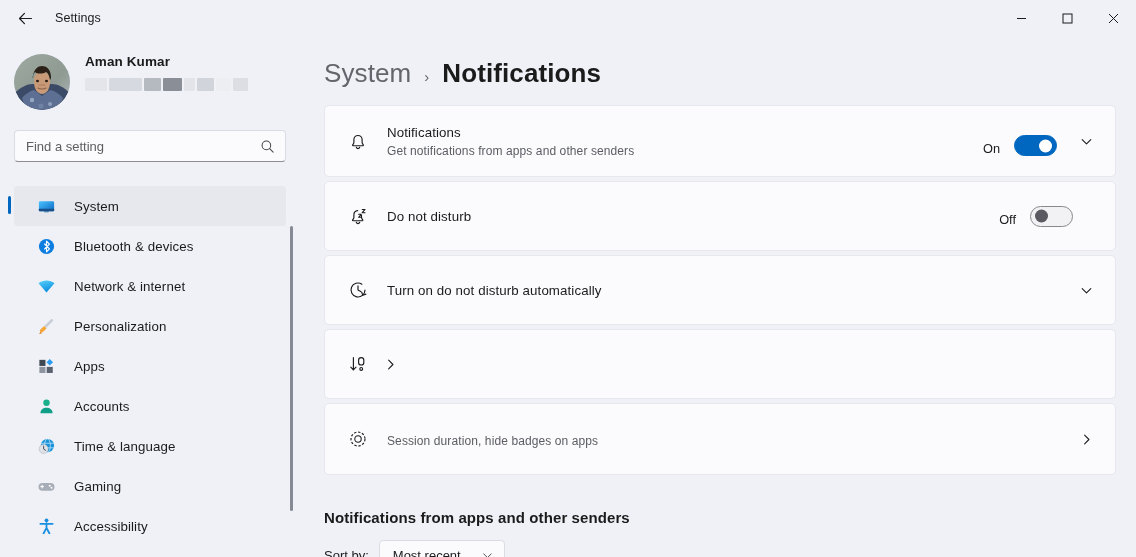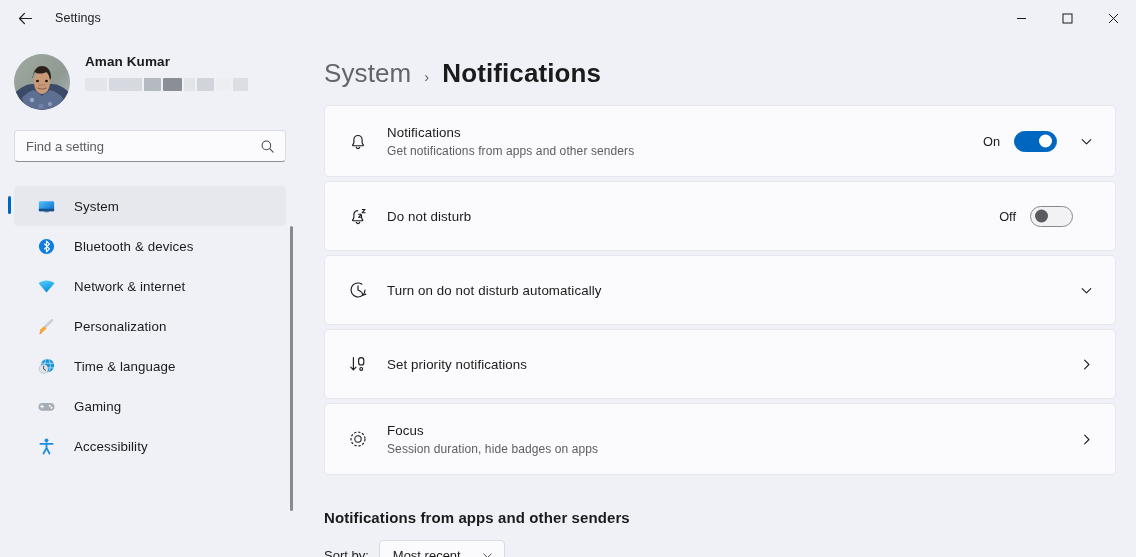--- a/index.html
+++ b/index.html
@@ -92,21 +92,21 @@
     background: #fbfbfd; border: 1px solid #e7e8ef; border-radius: 5px;
     display: flex; align-items: center; margin-bottom: 4px;
     padding: 0 14px 0 16px; cursor: pointer;
   }
   .card.h72 { height: 72px; }
   .card.h70 { height: 70px; }
   .card-ico { width: 34px; flex: none; display: flex; align-items: center; justify-content: center; color: #1b1b1b; }
   .card-text { flex: 1; margin-left: 12px; }
   .card-title { font-size: 13.3px; color: #1b1b1b; letter-spacing: .1px; }
   .card-sub { font-size: 12px; color: #5b5d63; margin-top: 4px; letter-spacing: .1px; }
-  .card-right { display: flex; align-items: center; gap: 14px; }
+  .card-right { display: flex; align-items: flex-end; gap: 14px; }
   .toggle-label { font-size: 12.8px; color: #1b1b1b; }
 
   .toggle { width: 43px; height: 21px; border-radius: 11px; position: relative; flex: none; cursor: pointer; }
   .toggle.on { background: #0067c0; border: 1px solid #0067c0; }
   .toggle.off { background: #f2f2f5; border: 1px solid #88888f; }
   .knob { position: absolute; border-radius: 50%; top: 50%; transform: translateY(-50%); }
   .toggle.on .knob { width: 13px; height: 13px; background: #fff; right: 4px; }
   .toggle.off .knob { width: 13px; height: 13px; background: #5a5a60; left: 4px; }
 
   .chev { width: 30px; height: 30px; display: flex; align-items: center; justify-content: center; color: #1b1b1b; cursor: pointer; border-radius: 4px; }
@@ -262,21 +262,41 @@
         <span class="nav-ico">
           <svg width="19" height="19" viewBox="0 0 20 20">
             <path d="M16.4 2.6c.7.7.7 1.4.2 1.9l-7.1 7.1-2-2 7.1-7.1c.5-.5 1.2-.5 1.8.1z" fill="#c9ced6"></path>
             <path d="M7.5 9.6 10 12.1 6.2 15.9c-.8.8-2 .5-2.6-.1-.6-.6-.9-1.8-.1-2.6z" fill="#f7a738"></path>
             <path d="M3.5 15.8c-.4.9-.9 1.4-1.5 1.6 1.5.5 2.8.2 3.4-.5z" fill="#e07b20"></path>
           </svg>
         </span>
         <span class="nav-label">Personalization</span>
       </div>
 
-
+      <div class="navitem">
+        <span class="nav-ico">
+          <svg width="19" height="19" viewBox="0 0 20 20">
+            <rect x="2.5" y="3" width="6.4" height="6.4" fill="#3f4753"></rect>
+            <rect x="2.5" y="10.4" width="6.4" height="6.4" fill="#8d949e"></rect>
+            <rect x="10.2" y="10.4" width="6.4" height="6.4" fill="#5a6270"></rect>
+            <path d="M13.4 2.2 16.9 5.6 13.4 9 10 5.6z" fill="#2b9cf0"></path>
+          </svg>
+        </span>
+        <span class="nav-label">Apps</span>
+      </div>
+
+      <div class="navitem">
+        <span class="nav-ico">
+          <svg width="19" height="19" viewBox="0 0 20 20">
+            <circle cx="10" cy="6" r="3.4" fill="#17b08a"></circle>
+            <path d="M3.6 17c0-3.5 2.9-5.6 6.4-5.6s6.4 2.1 6.4 5.6z" fill="#0f9e86"></path>
+          </svg>
+        </span>
+        <span class="nav-label">Accounts</span>
+      </div>
 
       <div class="navitem">
         <span class="nav-ico">
           <svg width="19" height="19" viewBox="0 0 20 20">
             <circle cx="11" cy="9" r="7" fill="#1a92d8"></circle>
             <path d="M11 2a7 7 0 0 1 0 14 7 7 0 0 0 0-14z" fill="#0c6fb0" opacity=".55"></path>
             <path d="M4.2 6.6h13.6M4.2 11.4h13.6" stroke="#bfe6fa" stroke-width=".8" fill="none"></path>
             <ellipse cx="11" cy="9" rx="3.1" ry="7" stroke="#bfe6fa" stroke-width=".8" fill="none"></ellipse>
             <circle cx="7" cy="12.6" r="4.7" fill="#dfe3e8" stroke="#aeb4bd" stroke-width=".6"></circle>
             <path d="M7 9.6v3.1l2 1.3" stroke="#47505c" stroke-width="1.05" fill="none" stroke-linecap="round"></path>
@@ -388,42 +408,38 @@
       </div>
 
       <div class="card h70">
         <span class="card-ico">
           <svg width="22" height="22" viewBox="0 0 22 22" fill="none">
             <path d="M6.4 4.6v12.3M3.8 14.2l2.6 2.7 2.6-2.7" stroke="#1b1b1b" stroke-width="1.15" stroke-linecap="round" stroke-linejoin="round"></path>
             <rect x="11.6" y="4.6" width="5.2" height="7.4" rx="2.6" stroke="#1b1b1b" stroke-width="1.15"></rect>
             <circle cx="14.2" cy="15.9" r="1.4" stroke="#1b1b1b" stroke-width="1.15"></circle>
           </svg>
         </span>
-        <div class="card-text">
-          <div class="card-title">Set priority notifications</div>
-        </div>
         <div class="card-right">
           <div class="chev">
             <svg width="15" height="15" viewBox="0 0 16 16" fill="none">
               <path d="M6 3.4 10.6 8 6 12.6" stroke="currentColor" stroke-width="1.15" stroke-linecap="round" stroke-linejoin="round"></path>
             </svg>
           </div>
         </div>
       </div>
 
       <div class="card h72">
         <span class="card-ico">
           <svg width="22" height="22" viewBox="0 0 22 22" fill="none">
             <circle cx="11" cy="11" r="7" stroke="#1b1b1b" stroke-width="1.15" stroke-dasharray="2.4 1.7"></circle>
             <path d="M11 4.6a6.4 6.4 0 0 0 0 12.8 6.4 6.4 0 0 1 0-12.8z" fill="#1b1b1b"></path>
             <circle cx="11" cy="11" r="3.2" stroke="#1b1b1b" stroke-width="1.05" fill="none"></circle>
           </svg>
         </span>
         <div class="card-text">
-          <div class="card-title">Focus</div>
           <div class="card-sub">Session duration, hide badges on apps</div>
         </div>
         <div class="card-right">
           <div class="chev">
             <svg width="15" height="15" viewBox="0 0 16 16" fill="none">
               <path d="M6 3.4 10.6 8 6 12.6" stroke="currentColor" stroke-width="1.15" stroke-linecap="round" stroke-linejoin="round"></path>
             </svg>
           </div>
         </div>
       </div>

